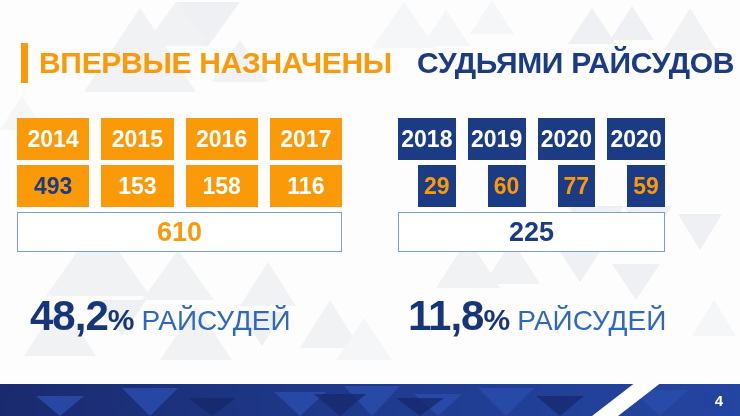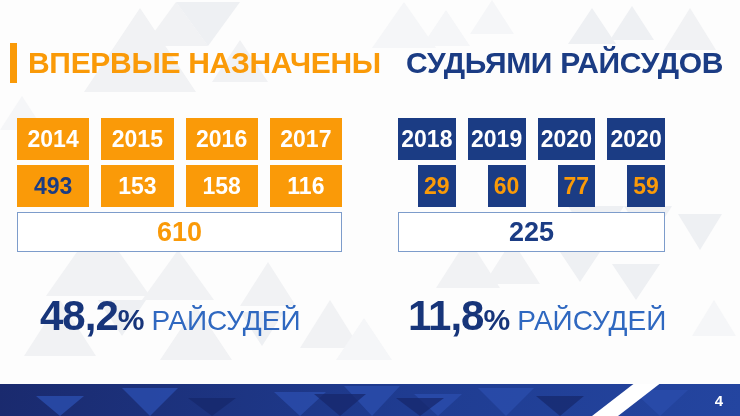--- a/index.html
+++ b/index.html
@@ -24,21 +24,21 @@
   .bg-layer {
     position: absolute;
     inset: 0;
     z-index: 0;
     pointer-events: none;
   }
 
   
   .title-row {
     position: absolute;
-    left: 4px;
+    left: 15px;
     top: 42px;
     height: 42px;
     display: flex;
     align-items: center;
     z-index: 3;
   }
   .title-accent {
     width: 7px;
     height: 40px;
     background: #FA9A08;
@@ -108,21 +108,21 @@
   
   .pct-row {
     position: absolute;
     top: 295px;
     height: 52px;
     display: flex;
     align-items: baseline;
     z-index: 3;
     white-space: nowrap;
   }
-  .pct-left  { left: 40px; }
+  .pct-left  { left: 30px; }
   .pct-right { left: 408px; }
 
   .pct-value {
     font-size: 42px;
     font-weight: bold;
     color: #17357a;
     letter-spacing: -1px;
     line-height: 1;
   }
   .pct-sign {

